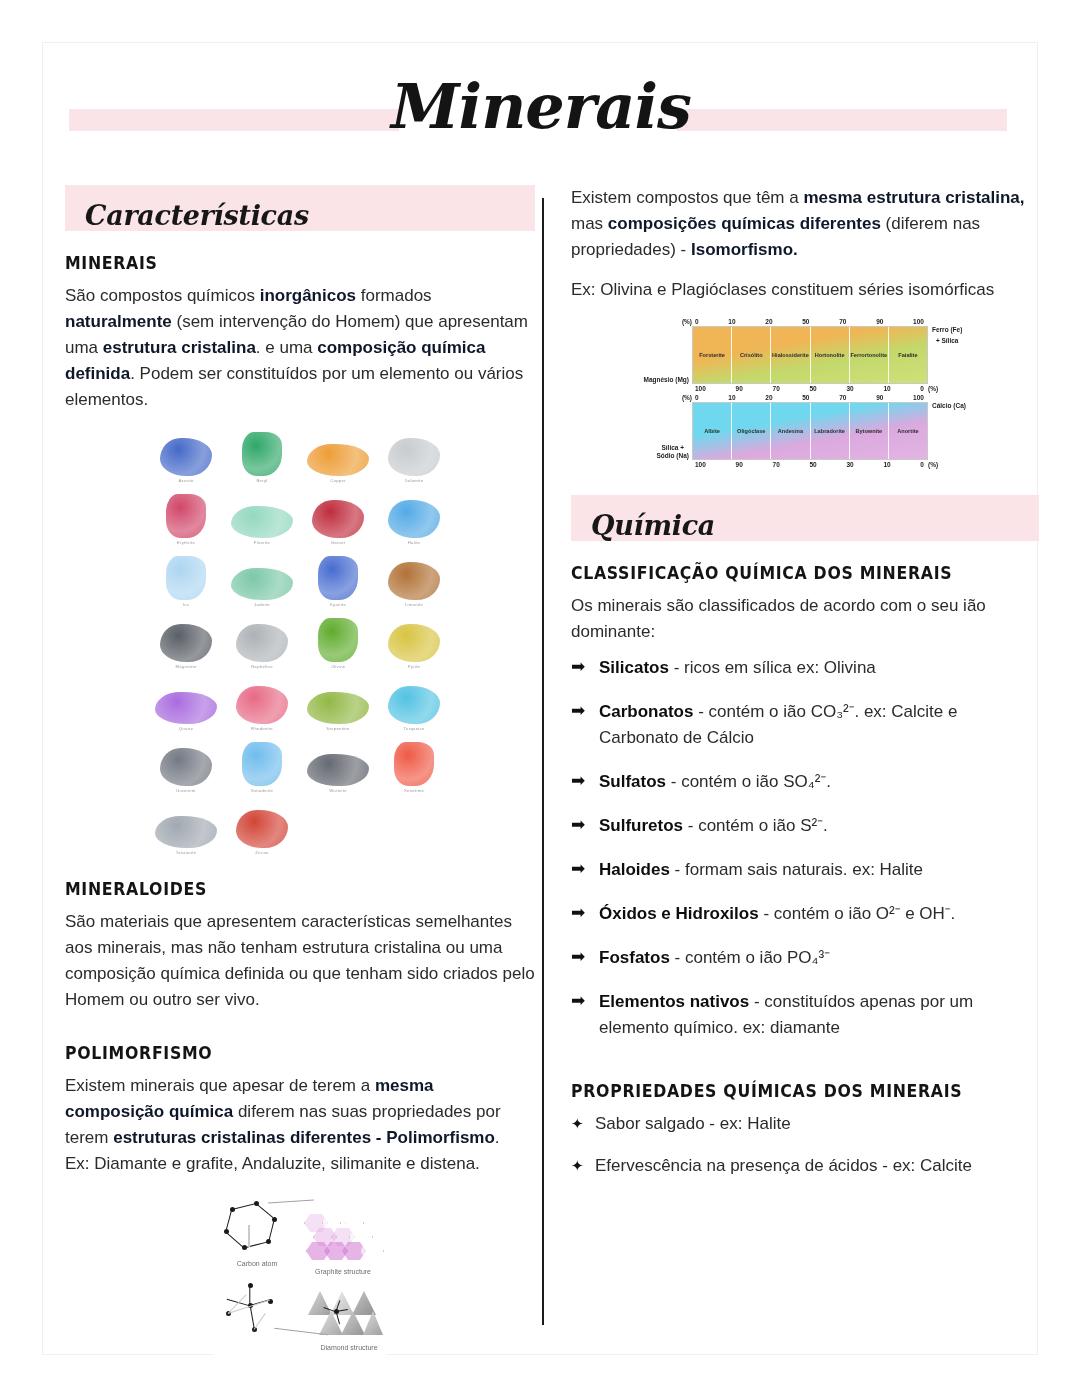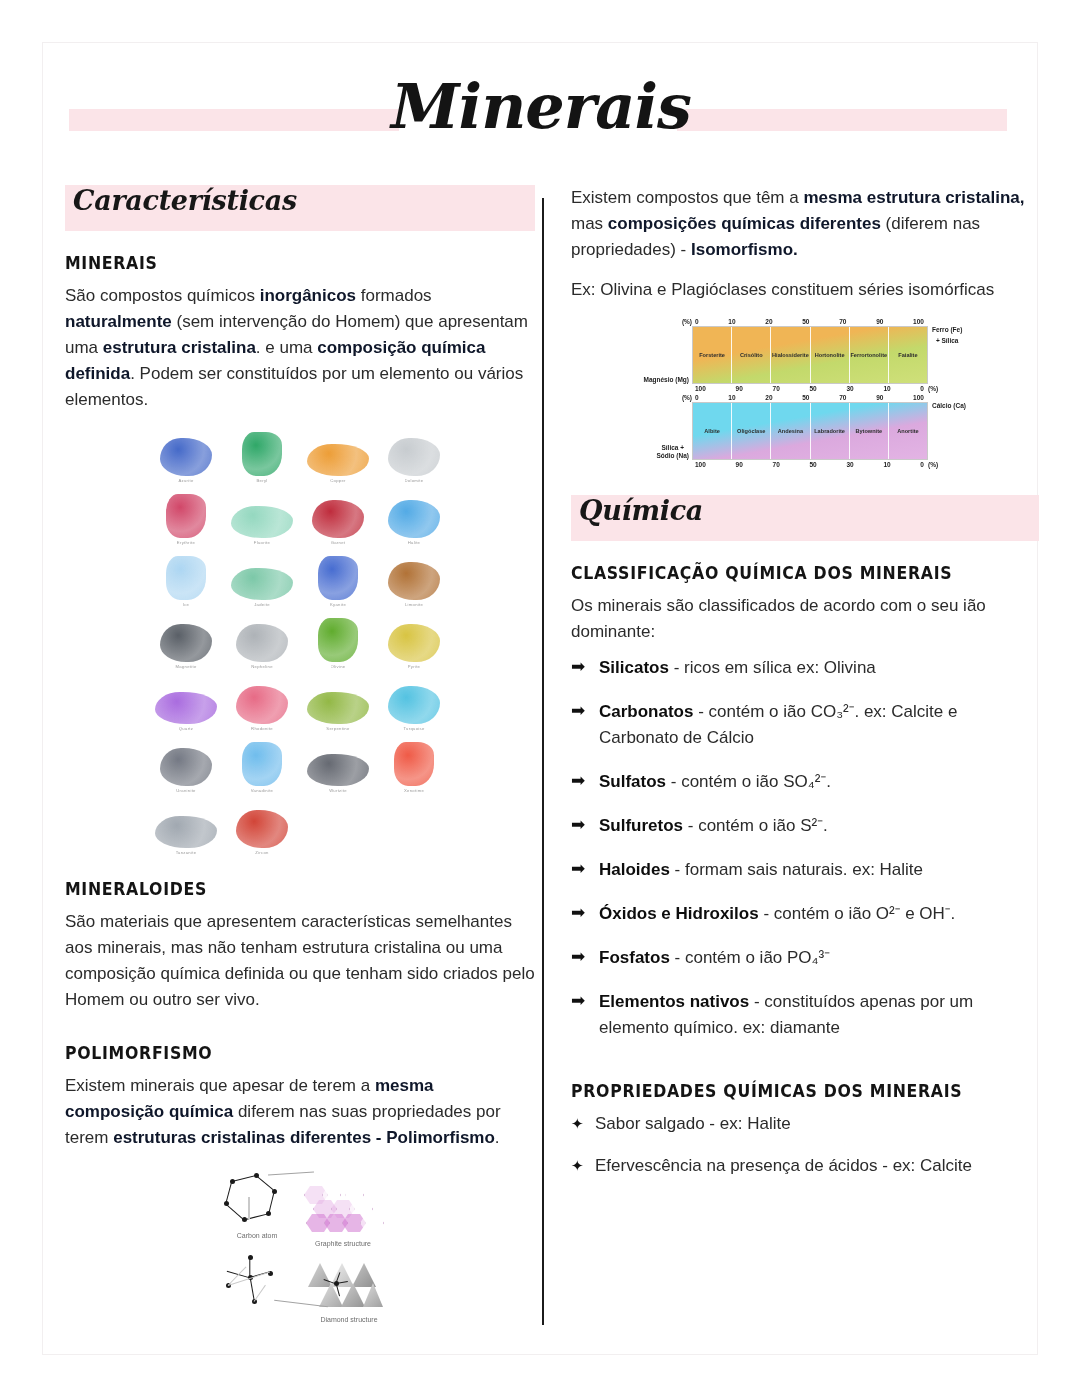--- a/index.html
+++ b/index.html
@@ -78,22 +78,22 @@
     width: 2px;
     height: 1127px;
     background: #1b1b1b;
   }
 
   
   .banner {
     background: #fbe4e8;
     height: 46px;
     display: flex;
-    align-items: flex-start;
-    padding-left: 8px;
+    align-items: flex-end;
+    padding-left: 20px;
     box-sizing: border-box;
     margin-bottom: 22px;
   }
   .banner-text {
     font-family: "DejaVu Serif", serif;
     font-style: italic;
     font-weight: 700;
     font-size: 27px;
     color: #171717;
     letter-spacing: -0.3px;
@@ -436,20 +436,21 @@
             <div class="rock-label">Zircon</div>
           </div>
         </div>
     </div>
 
     <h3 class="subhead allcaps">MINERALOIDES</h3>
     <p class="body">São materiais que apresentem características semelhantes aos minerais, mas não tenham estrutura cristalina ou uma composição química definida ou que tenham sido criados pelo Homem ou outro ser vivo.</p>
 
     <h3 class="subhead allcaps" style="margin-top:30px">POLIMORFISMO</h3>
     <p class="body" style="margin-bottom:0"><span>Existem minerais que apesar de terem a </span><b>mesma composição química</b><span> diferem nas suas propriedades por terem </span><b>estruturas cristalinas diferentes - Polimorfismo</b><span>.</span></p>
+    <p class="body">Ex: Diamante e grafite, Andaluzite, silimanite e distena.</p>
 
     <div class="fig-poly">
       <div class="poly-box">
 
         <div>
           <div class="atom" style="left:16px; top:16px;"></div>
           <div class="atom" style="left:40px; top:10px;"></div>
           <div class="atom" style="left:58px; top:26px;"></div>
           <div class="atom" style="left:52px; top:48px;"></div>
           <div class="atom" style="left:28px; top:54px;"></div>

